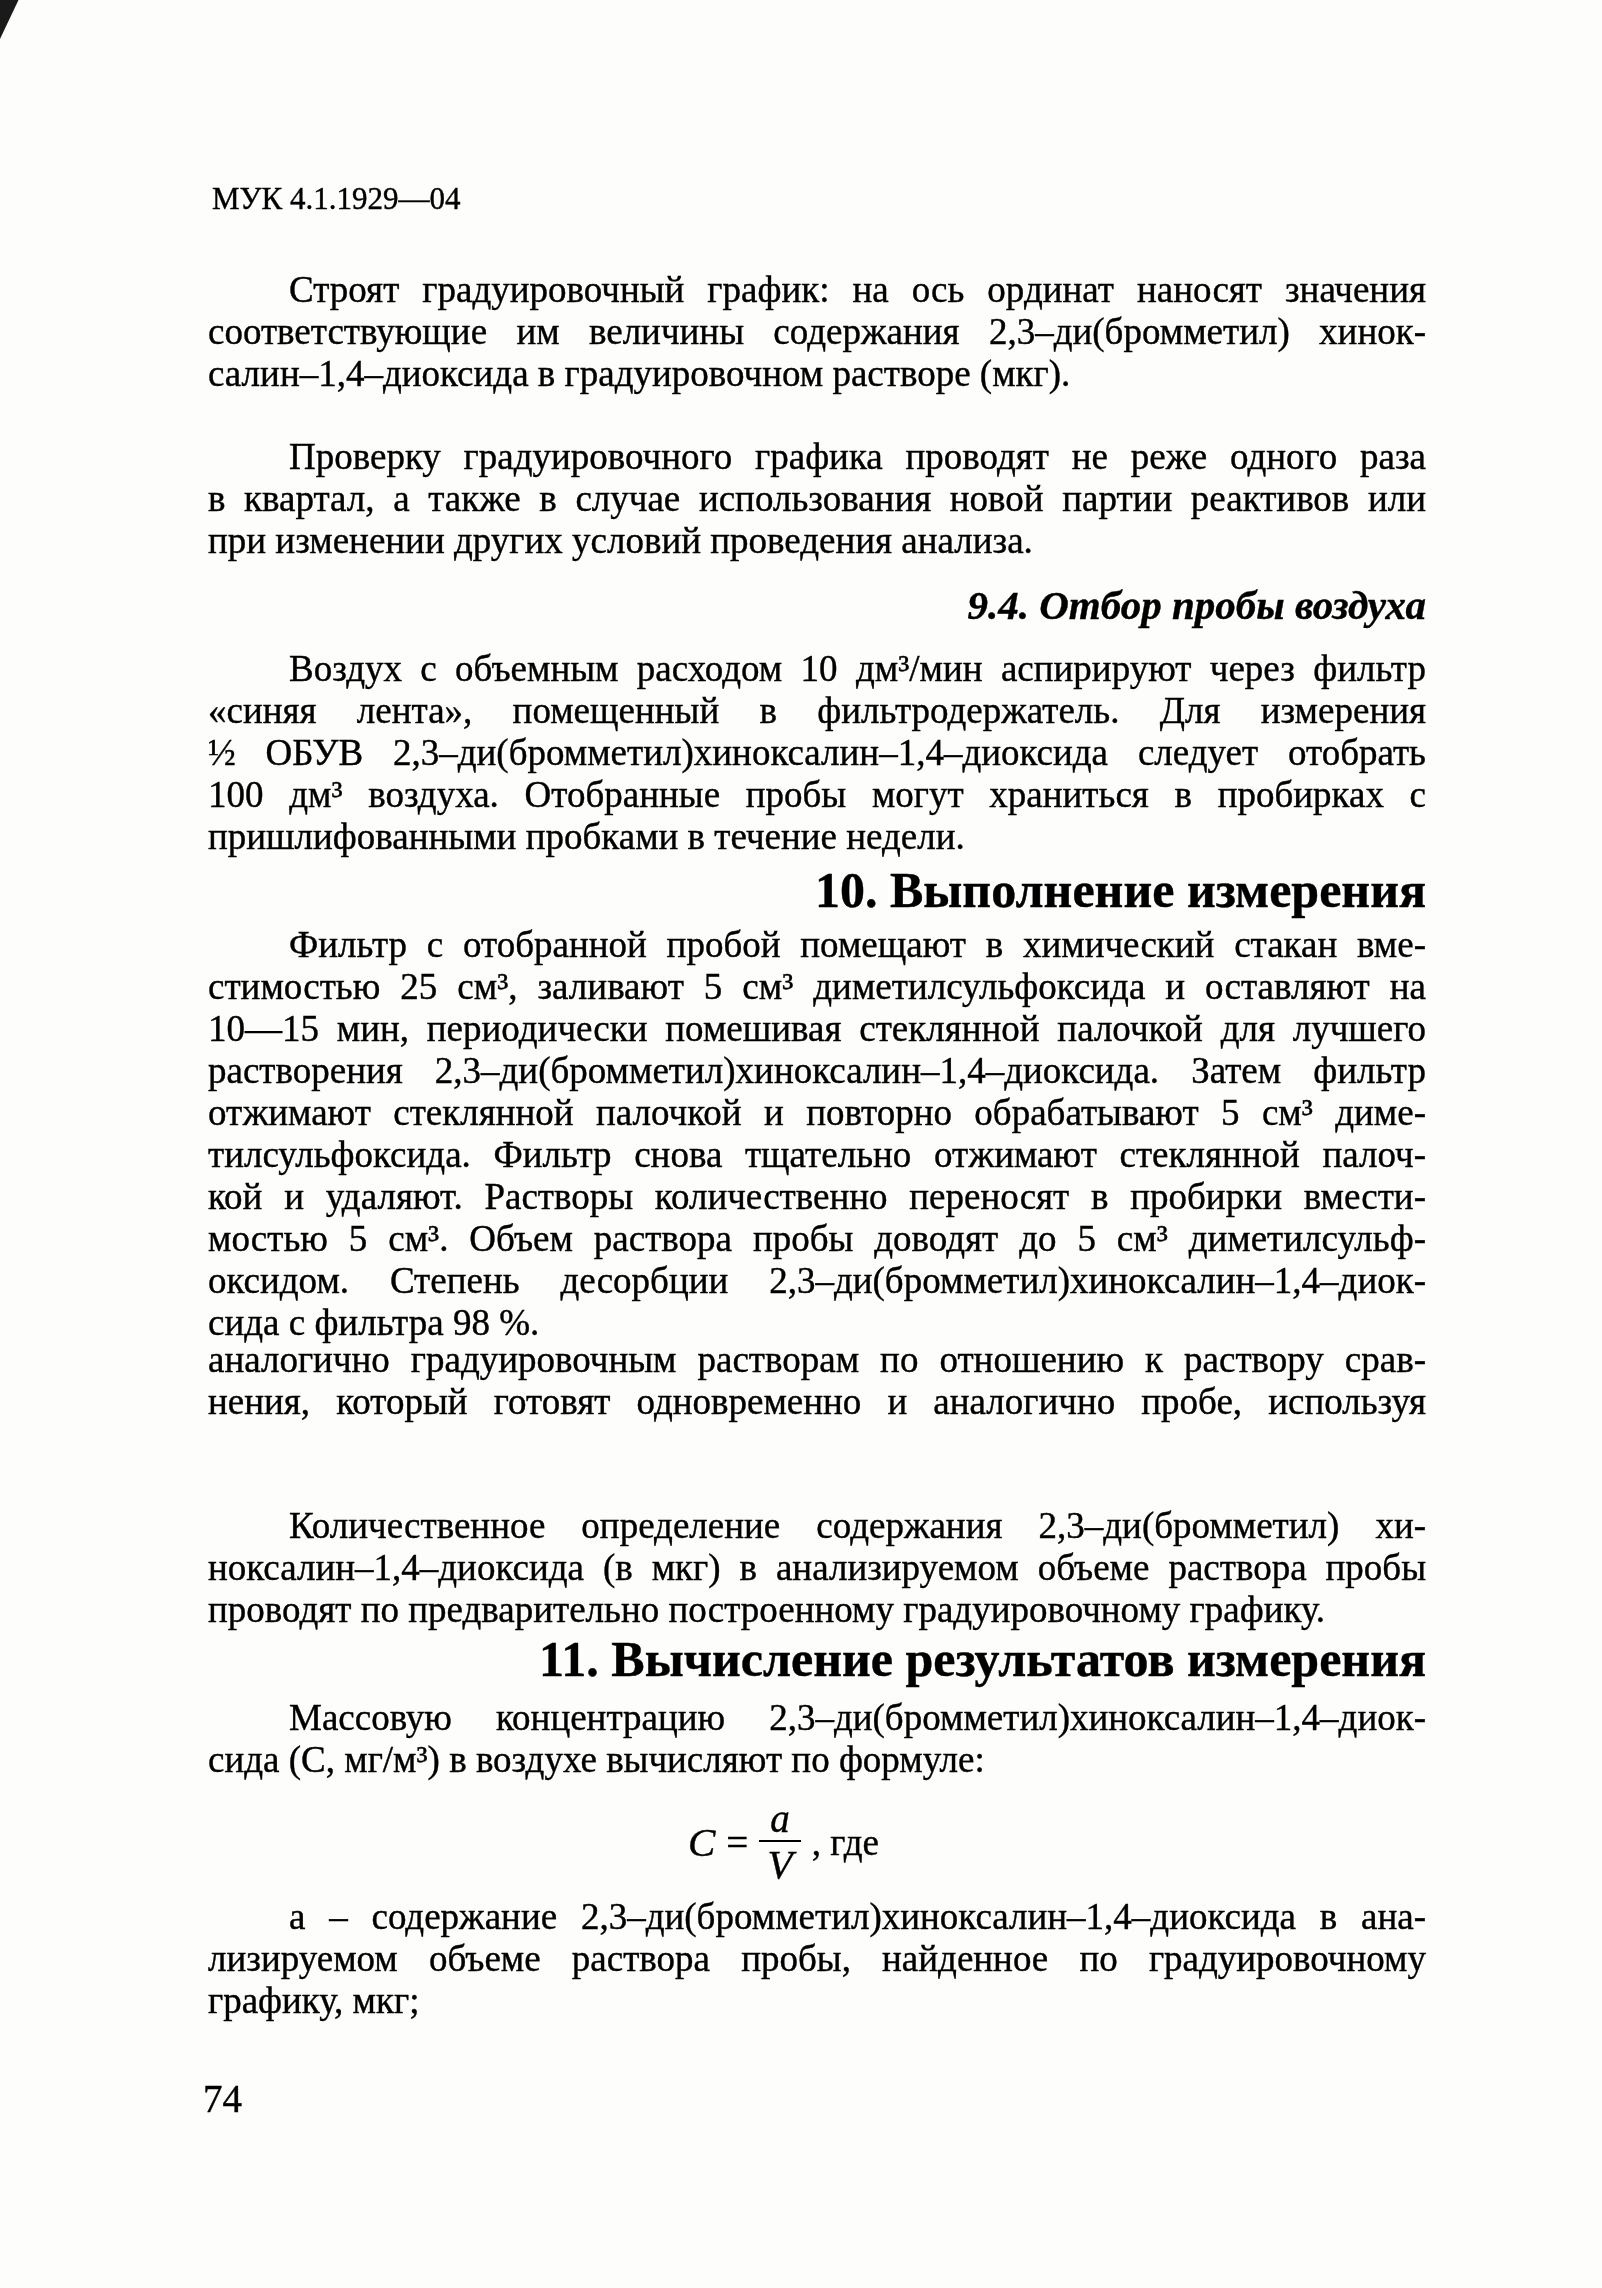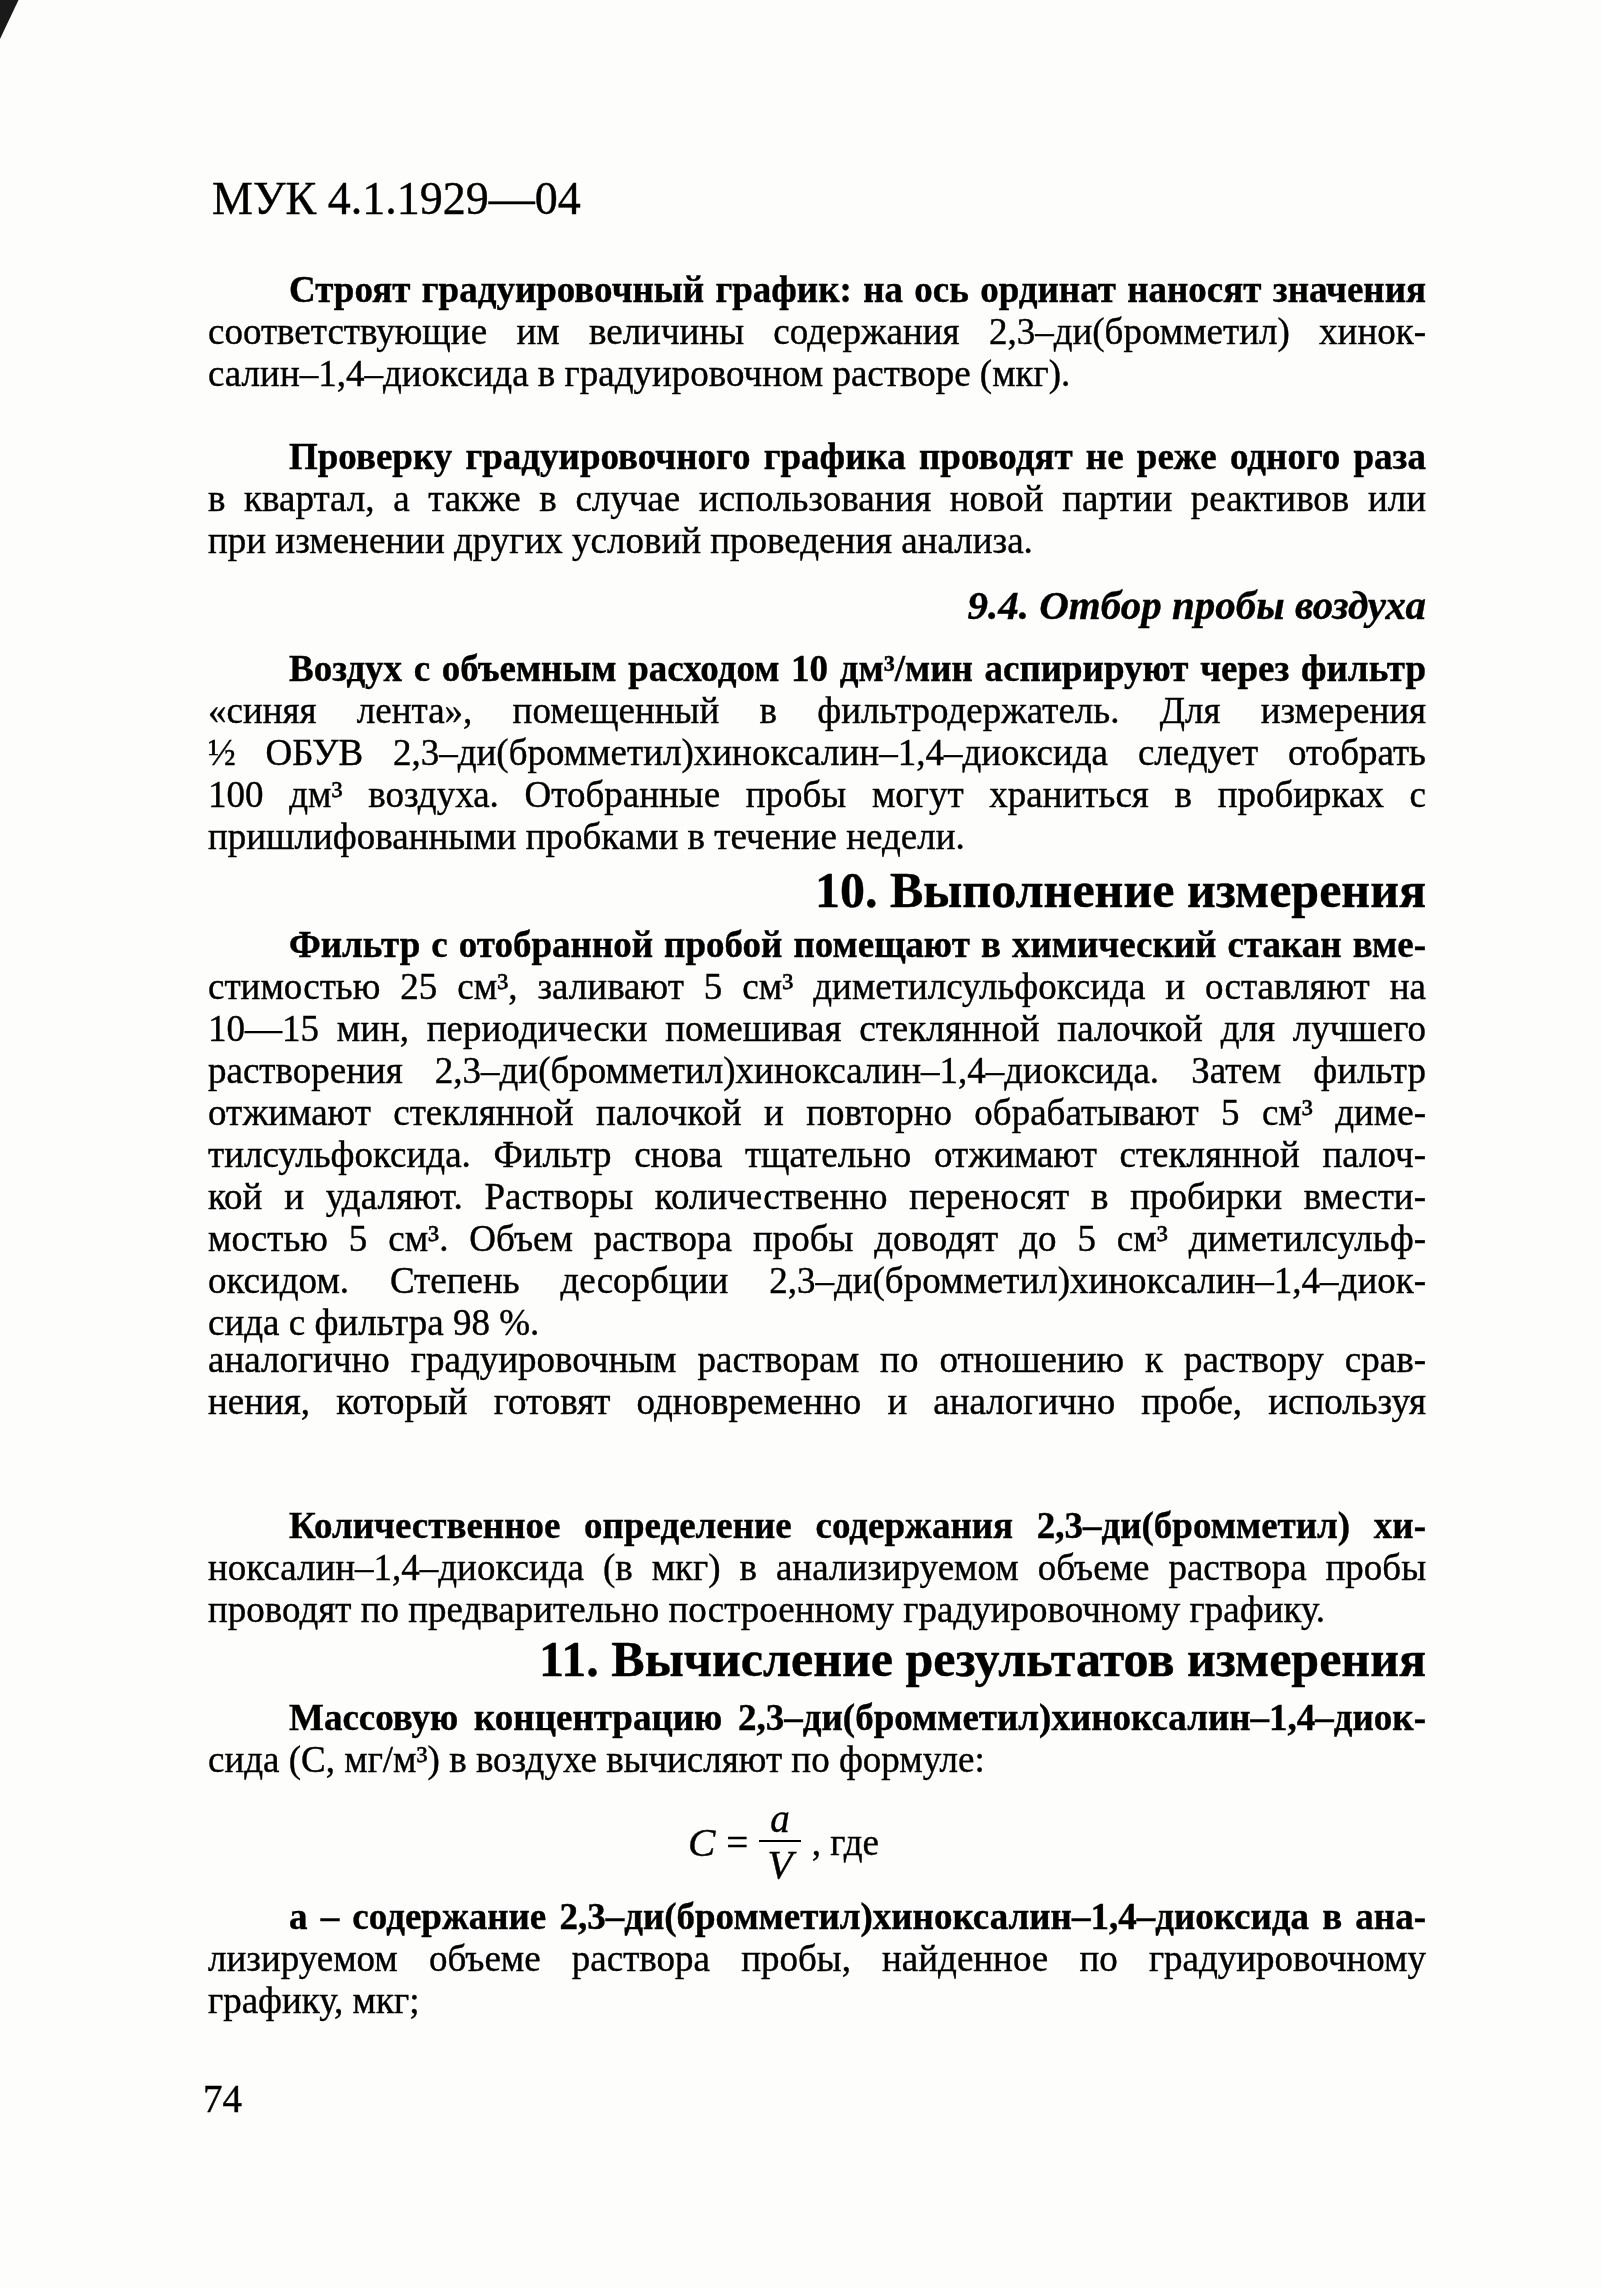--- a/index.html
+++ b/index.html
@@ -22,38 +22,38 @@
     position: absolute;
     left: 0; top: 0;
     width: 18.5px; height: 39px;
     background: #1a1a1a;
     clip-path: polygon(0 0, 100% 0, 0 100%);
   }
   .doc-header {
     position: absolute;
     left: 212px;
     top: 176px;
-    font-size: 46px;
+    font-size: 31px;
     line-height: 46px;
     white-space: nowrap;
   }
   .para {
     position: absolute;
     left: 208px;
     width: 1218px;
   }
   .line {
     font-size: 37px;
     line-height: 42px;
     height: 42px;
     white-space: nowrap;
     text-align: justify;
     text-align-last: justify;
   }
-  .line.first { text-indent: 81px; font-weight: bold; }
+  .line.first { text-indent: 81px; }
   .line.end  { text-align-last: left; }
   .h-small {
     position: absolute;
     left: 208px;
     width: 1218px;
     text-align: right;
     font-weight: bold;
     font-style: italic;
     font-size: 41px;
     line-height: 46px;

